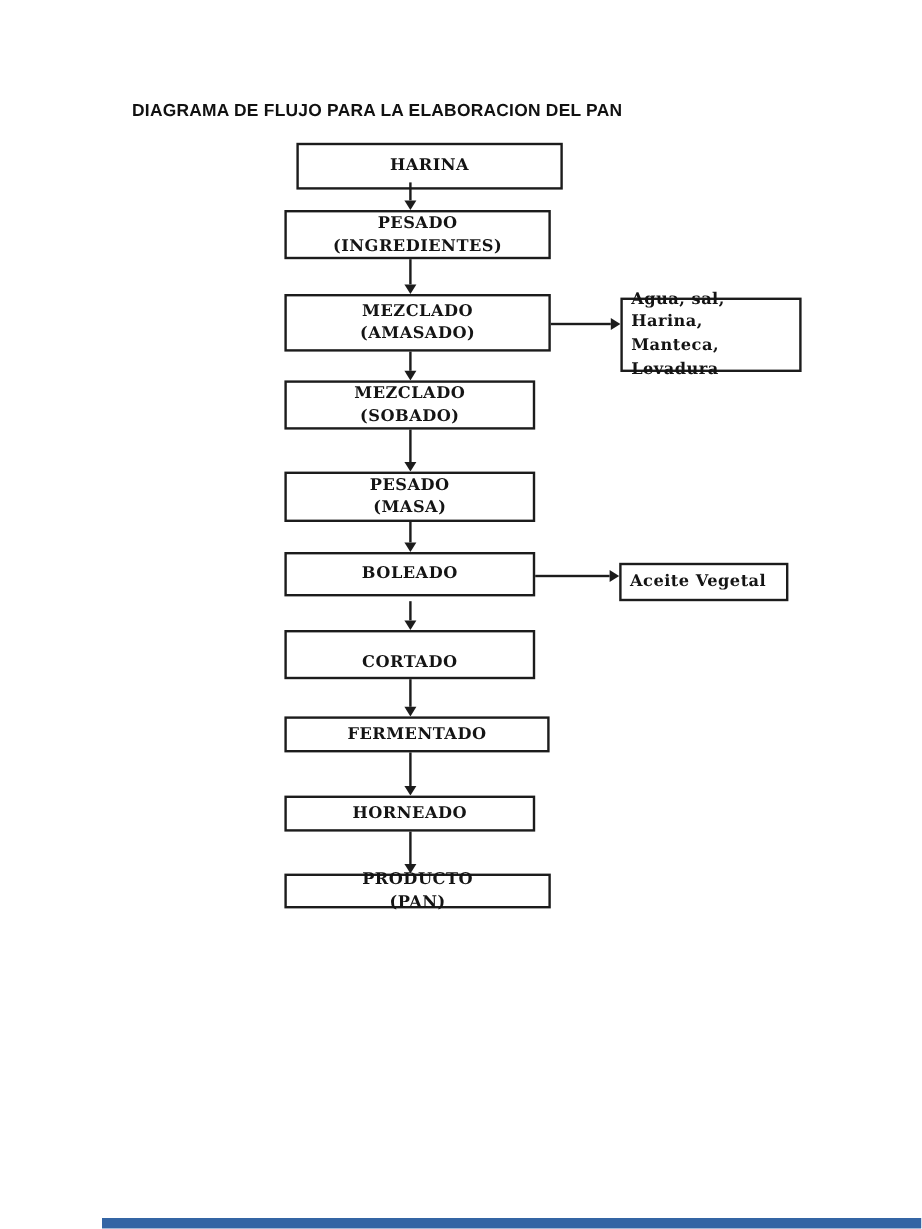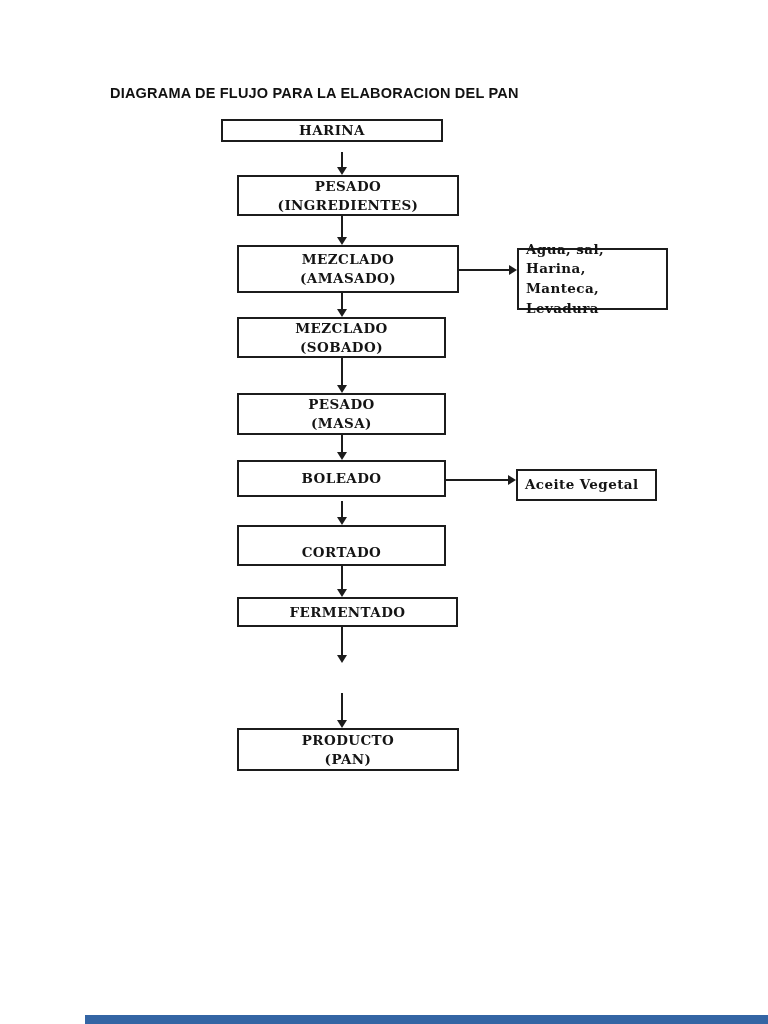--- a/index.html
+++ b/index.html
@@ -94,21 +94,21 @@
     height: 9px;
   }
 </style>
 </head>
 <body>
 
 <div class="page">
 
   <h1 class="title">DIAGRAMA DE FLUJO PARA LA ELABORACION DEL PAN</h1>
 
-  <div class="box" style="left:221px;top:119px;width:222px;height:23px">HARINA</div>
+  <div class="box" style="left:247px;top:119px;width:222px;height:39px">HARINA</div>
 
   <div class="varrow" style="left:341px;top:152px;height:15px"></div>
 
   <div class="box" style="left:237px;top:175px;width:222px;height:41px">PESADO
 (INGREDIENTES)</div>
 
   <div class="varrow" style="left:341px;top:216px;height:21px"></div>
 
   <div class="box" style="left:237px;top:245px;width:222px;height:48px">MEZCLADO
 (AMASADO)</div>
@@ -130,24 +130,25 @@
   <div class="varrow" style="left:341px;top:501px;height:16px"></div>
 
   <div class="box top-text" style="left:237px;top:525px;width:209px;height:41px">CORTADO</div>
 
   <div class="varrow" style="left:341px;top:566px;height:23px"></div>
 
   <div class="box" style="left:237px;top:597px;width:221px;height:30px">FERMENTADO</div>
 
   <div class="varrow" style="left:341px;top:627px;height:28px"></div>
 
+  <div class="box" style="left:237px;top:663px;width:209px;height:30px">HORNEADO</div>
 
   <div class="varrow" style="left:341px;top:693px;height:27px"></div>
 
-  <div class="box" style="left:237px;top:728px;width:222px;height:43px">PRODUCTO
+  <div class="box" style="left:237px;top:728px;width:222px;height:29px">PRODUCTO
 (PAN)</div>
 
   <div class="harrow" style="left:459px;top:269px;width:50px"></div>
   <div class="box side-box" style="left:517px;top:248px;width:151px;height:62px">Agua, sal, Harina,
 Manteca, Levadura</div>
 
   <div class="harrow" style="left:446px;top:479px;width:62px"></div>
   <div class="box side-box" style="left:516px;top:469px;width:141px;height:32px">Aceite Vegetal</div>
 
   <div class="footer-bar" style="background: rgb(52, 101, 164);"></div>

